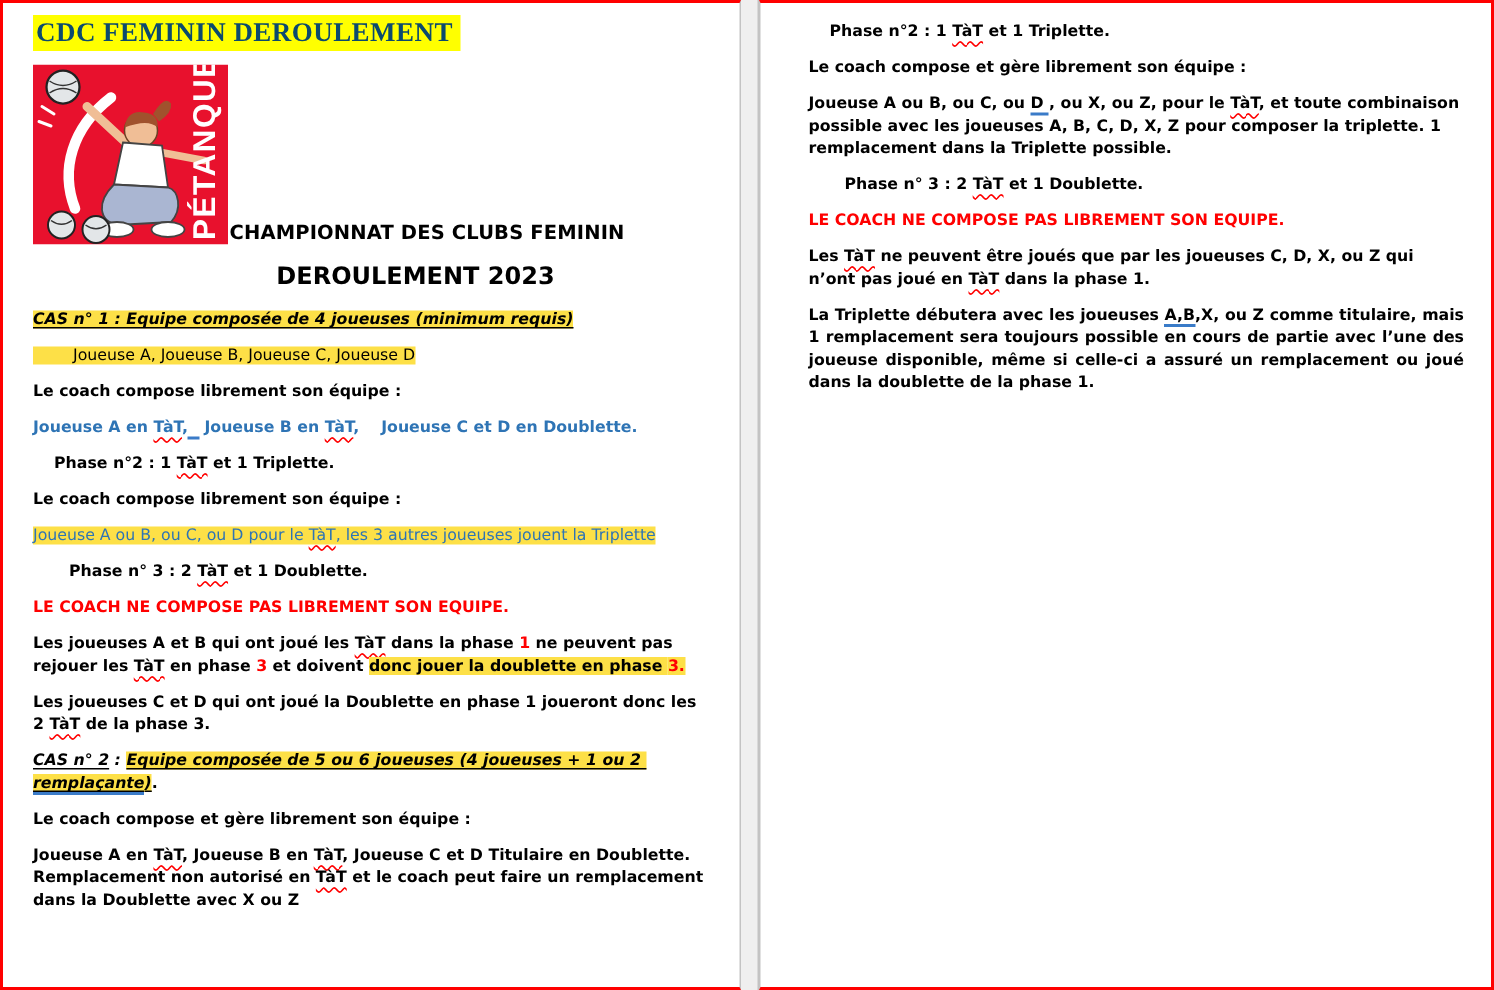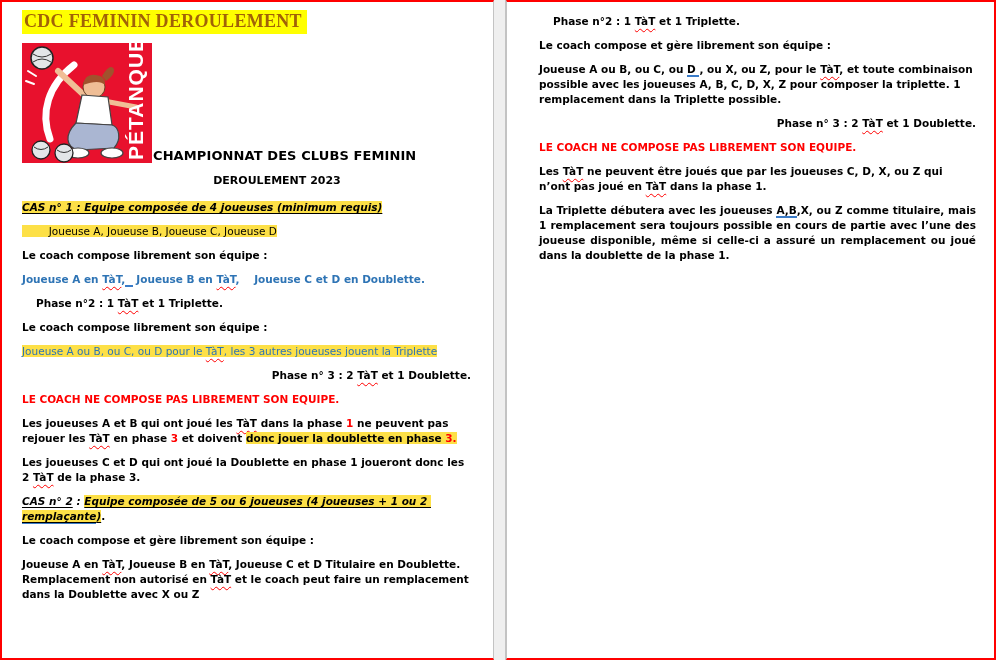--- a/index.html
+++ b/index.html
@@ -8,32 +8,32 @@
   .page{position:absolute;top:0;height:660px;box-sizing:border-box;background:#fff;overflow:hidden;}
   .page-left{left:0;width:494px;
     border-top:2px solid #FF0000;border-bottom:2px solid #FF0000;border-left:2px solid #FF0000;
     border-right:1px solid #c3c3c3;padding:8px 22px 6px 20px;}
   .page-gap{position:absolute;top:0;left:494px;width:12px;height:660px;background:#efefef;
     border-right:1px solid #c3c3c3;box-sizing:border-box;}
   .page-right{left:506px;width:490px;
     border-top:2px solid #FF0000;border-bottom:2px solid #FF0000;border-right:2px solid #FF0000;
     border-left:1px solid #c3c3c3;padding:12px 18px 6px 32px;}
 
-  .doc-title{display:inline-block;background:#FFFF00;color:#a16207;
+  .doc-title{display:inline-block;background:#FFFF00;color:#0c4a6e;
     font-family:"Liberation Serif","DejaVu Serif",serif;font-weight:bold;font-size:18px;
     padding:1px 5px 2px 2px;letter-spacing:0.3px;}
   .header-row{display:flex;align-items:flex-end;margin:9px 0 0 0;}
   .logo-box{width:130px;height:120px;flex:0 0 auto;}
   .h1{font-weight:bold;font-size:13px;margin:0 0 0 1px;letter-spacing:0.1px;}
-  .h2{font-weight:bold;font-size:11px;margin:11px 0 13px 130px;width:250px;text-align:center;}
+  .h2{font-weight:bold;font-size:16px;margin:11px 0 13px 130px;width:250px;text-align:center;}
 
   .para{font-size:10.5px;line-height:15px;margin:0 0 9px 0;white-space:pre-wrap;}
   .para:last-child{margin-bottom:0;}
   .ind1{margin-left:14px;}
-  .ind2{margin-left:24px;text-align:right;}
+  .ind2{margin-left:24px;}
   .justify{text-align:justify;}
 
   .n{font-weight:bold;}
   .b{font-weight:bold;}
   .bi{font-weight:bold;font-style:italic;}
   .u{text-decoration:underline;text-decoration-thickness:1px;text-underline-offset:2px;}
   .hl{background:#fde047;}
   .blue{color:#2E74B5;}
   .blue-b{color:#2E74B5;font-weight:bold;}
   .red-b{color:#FF0000;font-weight:bold;}

